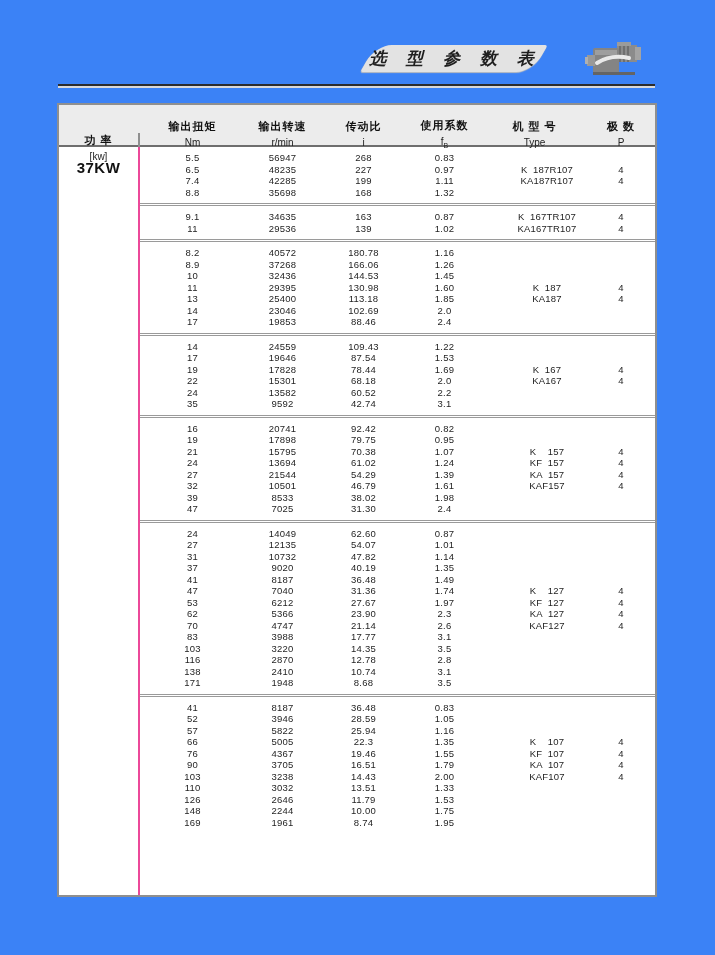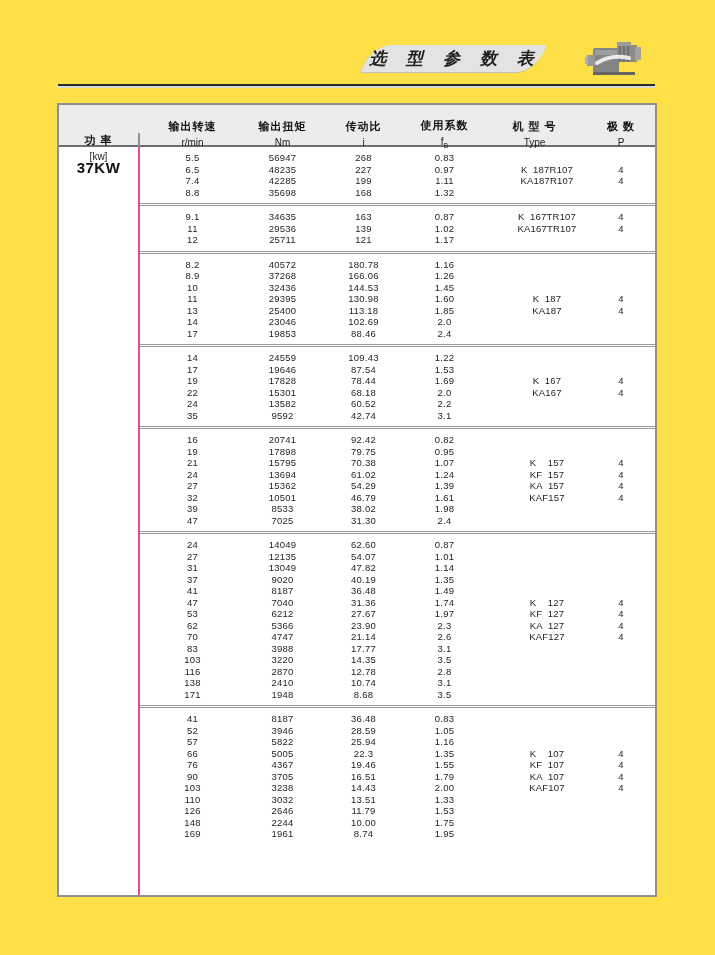--- a/index.html
+++ b/index.html
@@ -1,16 +1,16 @@
 <!DOCTYPE html>
 <html><head>
 <meta charset="utf-8">
 <style>
   html,body{margin:0;padding:0;background:#fff;}
-  .page{position:relative;width:715px;height:955px;background:#fde047;
+  .page{position:relative;width:715px;height:955px;background:#3b82f6;
         font-family:"Liberation Sans",sans-serif;overflow:hidden;}
 
   
   .banner-shape{position:absolute;left:368px;top:45px;width:172px;height:27px;
                 background:#e3e3e3;border-radius:16px 3px 16px 3px;
                 transform:skewX(-30deg);box-shadow:0 1px 1px #bfbfbf;}
   .banner-text{position:absolute;left:360px;top:47px;width:190px;height:24px;
                text-align:center;font-family:"DejaVu Serif",serif;font-style:italic;
                font-size:17px;font-weight:600;letter-spacing:7px;color:#1f1f1f;}
   .gearbox{position:absolute;left:583px;top:36px;width:62px;height:48px;}
@@ -69,26 +69,26 @@
   <div class="top-rule"></div>
 
   <div class="sel-table">
 
     <div class="thead">
       <div class="hcell power-h">
         <div class="ht">功 率</div>
         <div class="hu">[kw]</div>
       </div>
       <div class="hcell">
+        <div class="ht">输出扭矩</div>
+        <div class="hu">Nm</div>
+      </div>
+      <div class="hcell">
         <div class="ht">输出转速</div>
         <div class="hu">r/min</div>
-      </div>
-      <div class="hcell">
-        <div class="ht">输出扭矩</div>
-        <div class="hu">Nm</div>
       </div>
       <div class="hcell">
         <div class="ht">传动比</div>
         <div class="hu">i</div>
       </div>
       <div class="hcell">
         <div class="ht">使用系数</div>
         <div class="hu"><span>f</span><sub>B</sub></div>
       </div>
       <div class="hcell">
@@ -150,28 +150,20 @@
               <div class="cell c5">4</div>
             </div>
             <div class="trow">
               <div class="cell c0">11</div>
               <div class="cell c1">29536</div>
               <div class="cell c2">139</div>
               <div class="cell c3">1.02</div>
               <div class="cell c4">KA167TR107</div>
               <div class="cell c5">4</div>
             </div>
-            <div class="trow">
-              <div class="cell c0">12</div>
-              <div class="cell c1">25711</div>
-              <div class="cell c2">121</div>
-              <div class="cell c3">1.17</div>
-              <div class="cell c4"></div>
-              <div class="cell c5"></div>
-            </div>
           </div>
           <div class="block">
             <div class="trow">
               <div class="cell c0">8.2</div>
               <div class="cell c1">40572</div>
               <div class="cell c2">180.78</div>
               <div class="cell c3">1.16</div>
               <div class="cell c4"></div>
               <div class="cell c5"></div>
             </div>
@@ -302,21 +294,21 @@
             <div class="trow">
               <div class="cell c0">24</div>
               <div class="cell c1">13694</div>
               <div class="cell c2">61.02</div>
               <div class="cell c3">1.24</div>
               <div class="cell c4">KF  157</div>
               <div class="cell c5">4</div>
             </div>
             <div class="trow">
               <div class="cell c0">27</div>
-              <div class="cell c1">15362</div>
+              <div class="cell c1">21544</div>
               <div class="cell c2">54.29</div>
               <div class="cell c3">1.39</div>
               <div class="cell c4">KA  157</div>
               <div class="cell c5">4</div>
             </div>
             <div class="trow">
               <div class="cell c0">32</div>
               <div class="cell c1">10501</div>
               <div class="cell c2">46.79</div>
               <div class="cell c3">1.61</div>
@@ -352,21 +344,21 @@
             <div class="trow">
               <div class="cell c0">27</div>
               <div class="cell c1">12135</div>
               <div class="cell c2">54.07</div>
               <div class="cell c3">1.01</div>
               <div class="cell c4"></div>
               <div class="cell c5"></div>
             </div>
             <div class="trow">
               <div class="cell c0">31</div>
-              <div class="cell c1">13049</div>
+              <div class="cell c1">10732</div>
               <div class="cell c2">47.82</div>
               <div class="cell c3">1.14</div>
               <div class="cell c4"></div>
               <div class="cell c5"></div>
             </div>
             <div class="trow">
               <div class="cell c0">37</div>
               <div class="cell c1">9020</div>
               <div class="cell c2">40.19</div>
               <div class="cell c3">1.35</div>

